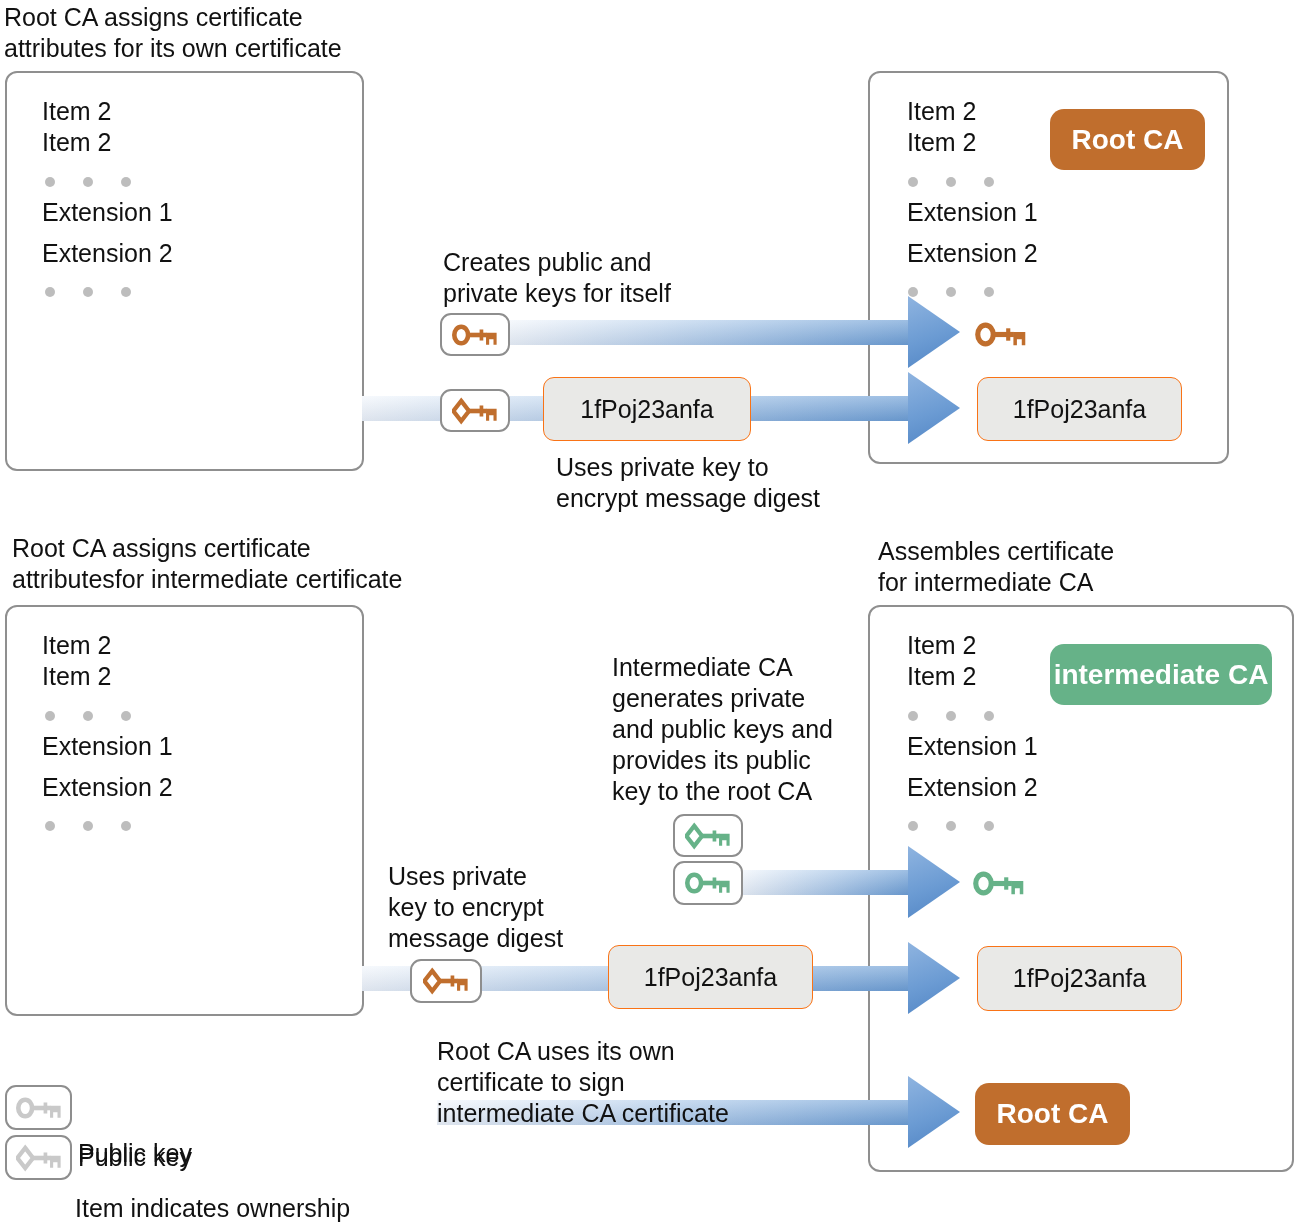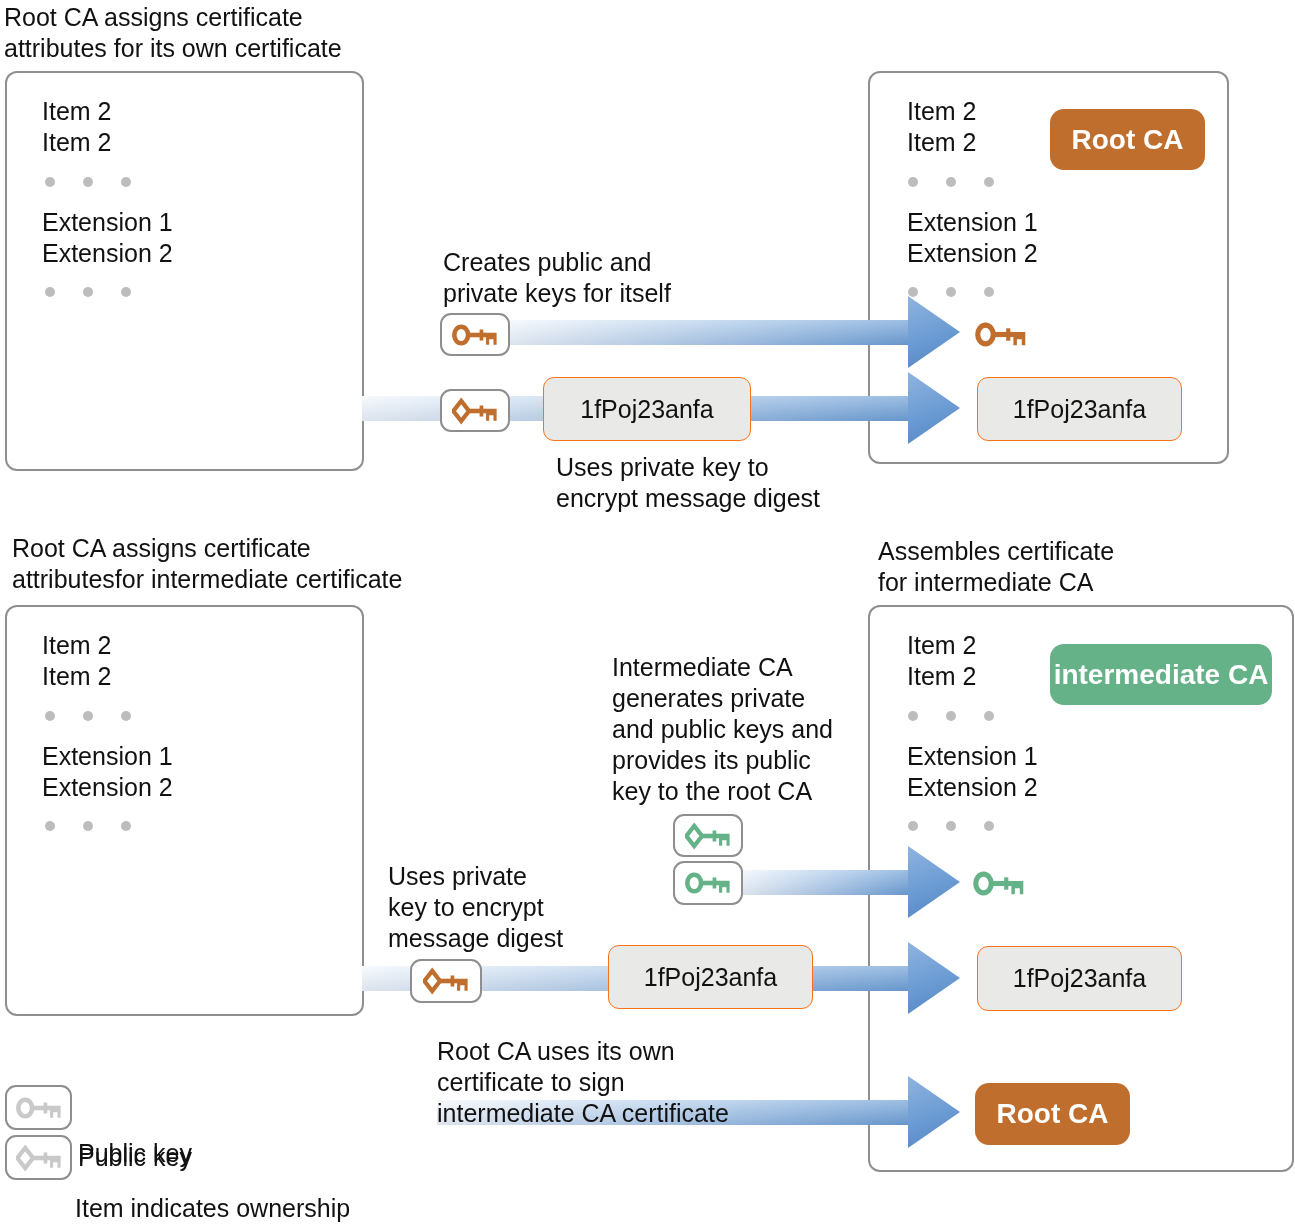--- a/index.html
+++ b/index.html
@@ -4,21 +4,21 @@
 <style>
   html,body{margin:0;padding:0;background:#fff;}
   #stage{
     position:relative;width:1295px;height:1229px;background:#fff;overflow:hidden;
     font-family:"Liberation Sans", sans-serif;color:#111;
   }
   .txt{position:absolute;font-size:25px;line-height:31px;white-space:pre-line;z-index:4;}
   .cert{position:absolute;background:#fff;border:2px solid #8F8F8F;border-radius:12px;z-index:1;}
   .row{position:absolute;left:35px;font-size:25px;line-height:31px;white-space:pre-line;}
   .cert.right .row{left:37px;}
-  .r-item1{top:23px}.r-item2{top:54px}.r-ext1{top:134px}.r-ext2{top:165px}
+  .r-item1{top:23px}.r-item2{top:54px}.r-ext1{top:124px}.r-ext2{top:165px}
   .dots{position:absolute;left:38px;display:flex;gap:28px;}
   .dots.a{top:104px}.dots.b{top:214px}
   .dot{width:10px;height:10px;border-radius:50%;background:#BDBDBD;}
   .badge{position:absolute;display:flex;align-items:center;justify-content:center;
     border-radius:14px;color:#fff;font-size:28px;font-weight:bold;z-index:3;}
   .badge.orange{background:#C06E2D;}
   .badge.green{background:#66B288;}
   .sig{position:absolute;background:#E9E9E7;border:1px solid #f97316;border-radius:11px;
     display:flex;align-items:center;justify-content:center;font-size:25px;color:#111;z-index:3;}
   .chip{position:absolute;background:#fff;border:2px solid #8E8E8E;border-radius:11px;

